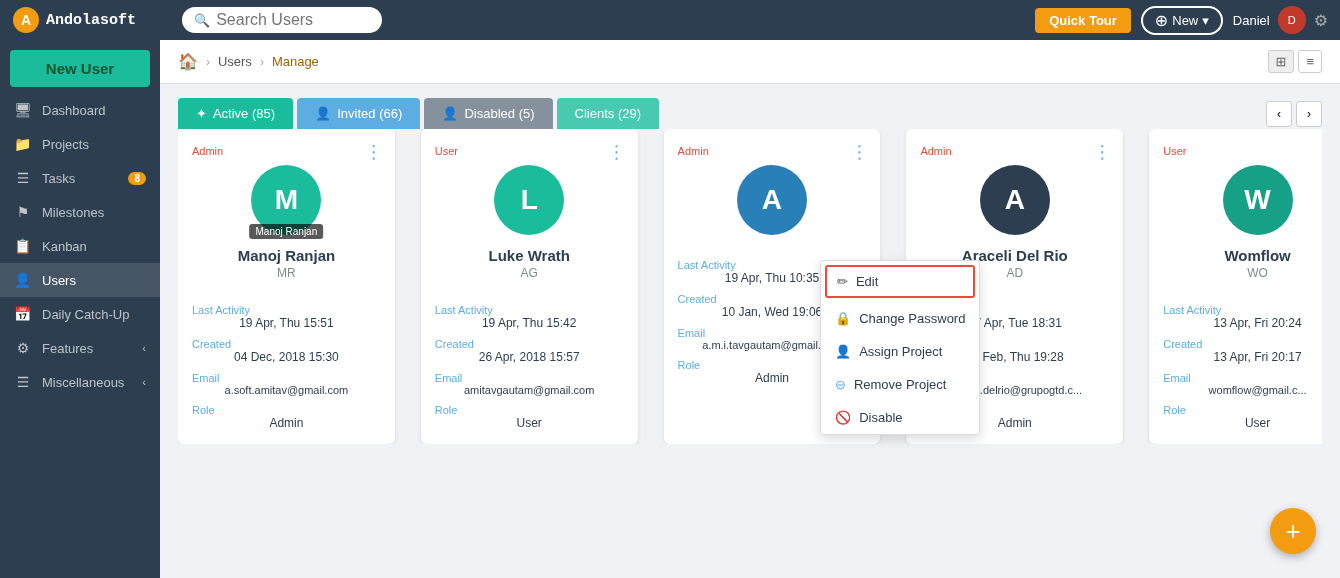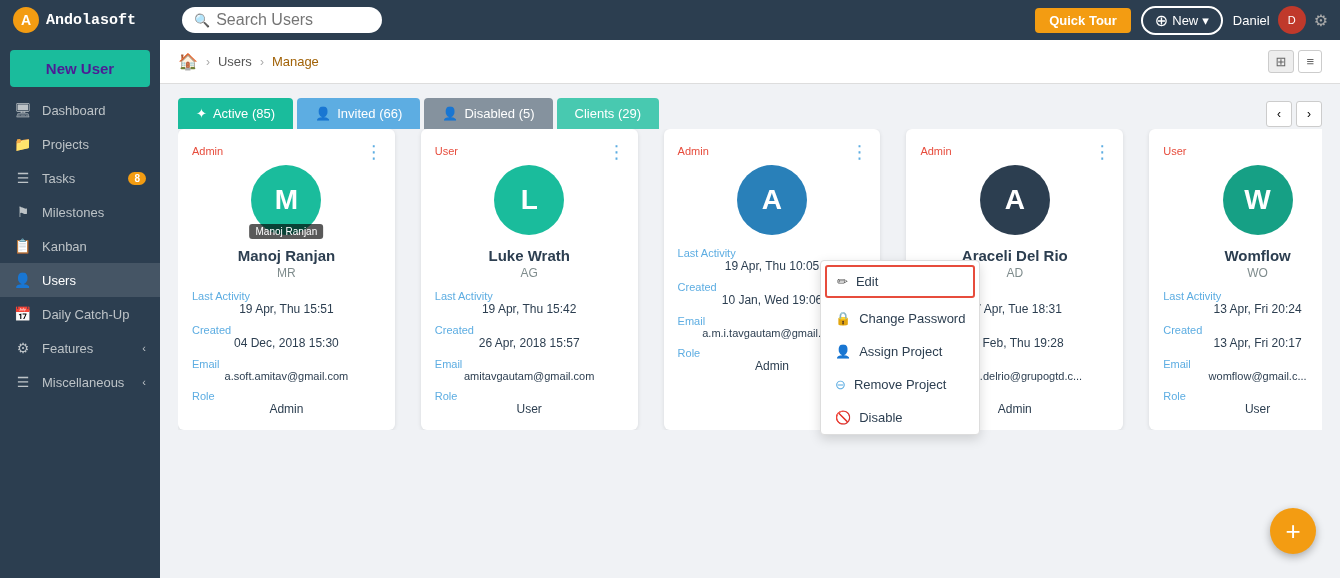--- a/index.html
+++ b/index.html
@@ -35,21 +35,21 @@
     .user-area { display: flex; align-items: center; gap: 8px; color: #fff; font-size: 13px; }
     .user-avatar { width: 28px; height: 28px; border-radius: 50%; background: #c0392b; display: flex; align-items: center; justify-content: center; color: #fff; font-size: 11px; overflow: hidden; }
     .gear-icon { color: #aaa; font-size: 16px; cursor: pointer; }
 
     
     .sidebar {
       position: fixed; top: 40px; left: 0; bottom: 0; width: 160px;
       background: #2c3e50; display: flex; flex-direction: column; z-index: 90;
     }
     .new-user-btn {
-      background: #1abc9c; color: #4c1d95; border: none; margin: 10px 10px 6px;
+      background: #1abc9c; color: #14532d; border: none; margin: 10px 10px 6px;
       padding: 10px 0; border-radius: 4px; font-size: 15px; font-weight: 600; cursor: pointer; text-align: center;
     }
     .sidebar-item {
       display: flex; align-items: center; gap: 10px; padding: 9px 14px;
       color: #bdc3c7; font-size: 13px; cursor: pointer; position: relative;
     }
     .sidebar-item.active { background: rgba(255,255,255,0.12); color: #fff; }
     .sidebar-item .icon { font-size: 14px; width: 18px; text-align: center; }
     .badge {
       background: #f39c12; color: #fff; border-radius: 10px; padding: 1px 6px;
@@ -122,21 +122,21 @@
     .avatar-circle {
       width: 70px; height: 70px; border-radius: 50%; display: flex;
       align-items: center; justify-content: center; font-size: 28px; font-weight: 700; color: #fff;
     }
     .avatar-tooltip {
       position: absolute; bottom: -4px; left: 50%; transform: translateX(-50%);
       background: rgba(0,0,0,0.65); color: #fff; font-size: 10px; padding: 2px 6px;
       border-radius: 3px; white-space: nowrap;
     }
     .card-name { text-align: center; font-size: 15px; font-weight: 700; color: #2c3e50; margin-bottom: 2px; }
-    .card-initials { text-align: center; font-size: 12px; color: #7f8c8d; margin-bottom: 10px; }
+    .card-initials { text-align: center; font-size: 12px; color: #7f8c8d; margin-bottom: 24px; }
     .card-field-label { color: #5dade2; font-size: 11px; text-align: left; margin-top: 8px; }
     .card-field-value { color: #2c3e50; font-size: 12px; text-align: center; }
     .card-email { font-size: 11px; text-align: center; color: #2c3e50; }
 
     
     .dropdown-menu {
       position: absolute; top: 220px; left: 660px; z-index: 200;
       background: #fff; border: 1px solid #ddd; border-radius: 4px;
       box-shadow: 0 4px 12px rgba(0,0,0,0.15); min-width: 160px;
     }
@@ -312,21 +312,21 @@
 
       <div class="user-card" style="position:relative;">
         <div class="card-role">Admin</div>
         <button class="card-menu-btn">⋮</button>
         <div class="avatar-container">
           <div class="avatar-circle" style="background:#2980b9;">A</div>
         </div>
         <div class="card-name"></div>
         <div class="card-initials"></div>
         <div class="card-field-label">Last Activity</div>
-        <div class="card-field-value">19 Apr, Thu 10:05</div>
+        <div class="card-field-value">19 Apr, Thu 10:35</div>
         <div class="card-field-label">Created</div>
         <div class="card-field-value">10 Jan, Wed 19:06</div>
         <div class="card-field-label">Email</div>
         <div class="card-email">a.m.i.tavgautam@gmail.com</div>
         <div class="card-field-label">Role</div>
         <div class="card-field-value">Admin</div>
       </div>
 
       <div class="user-card">
         <div class="card-role">Admin</div>

